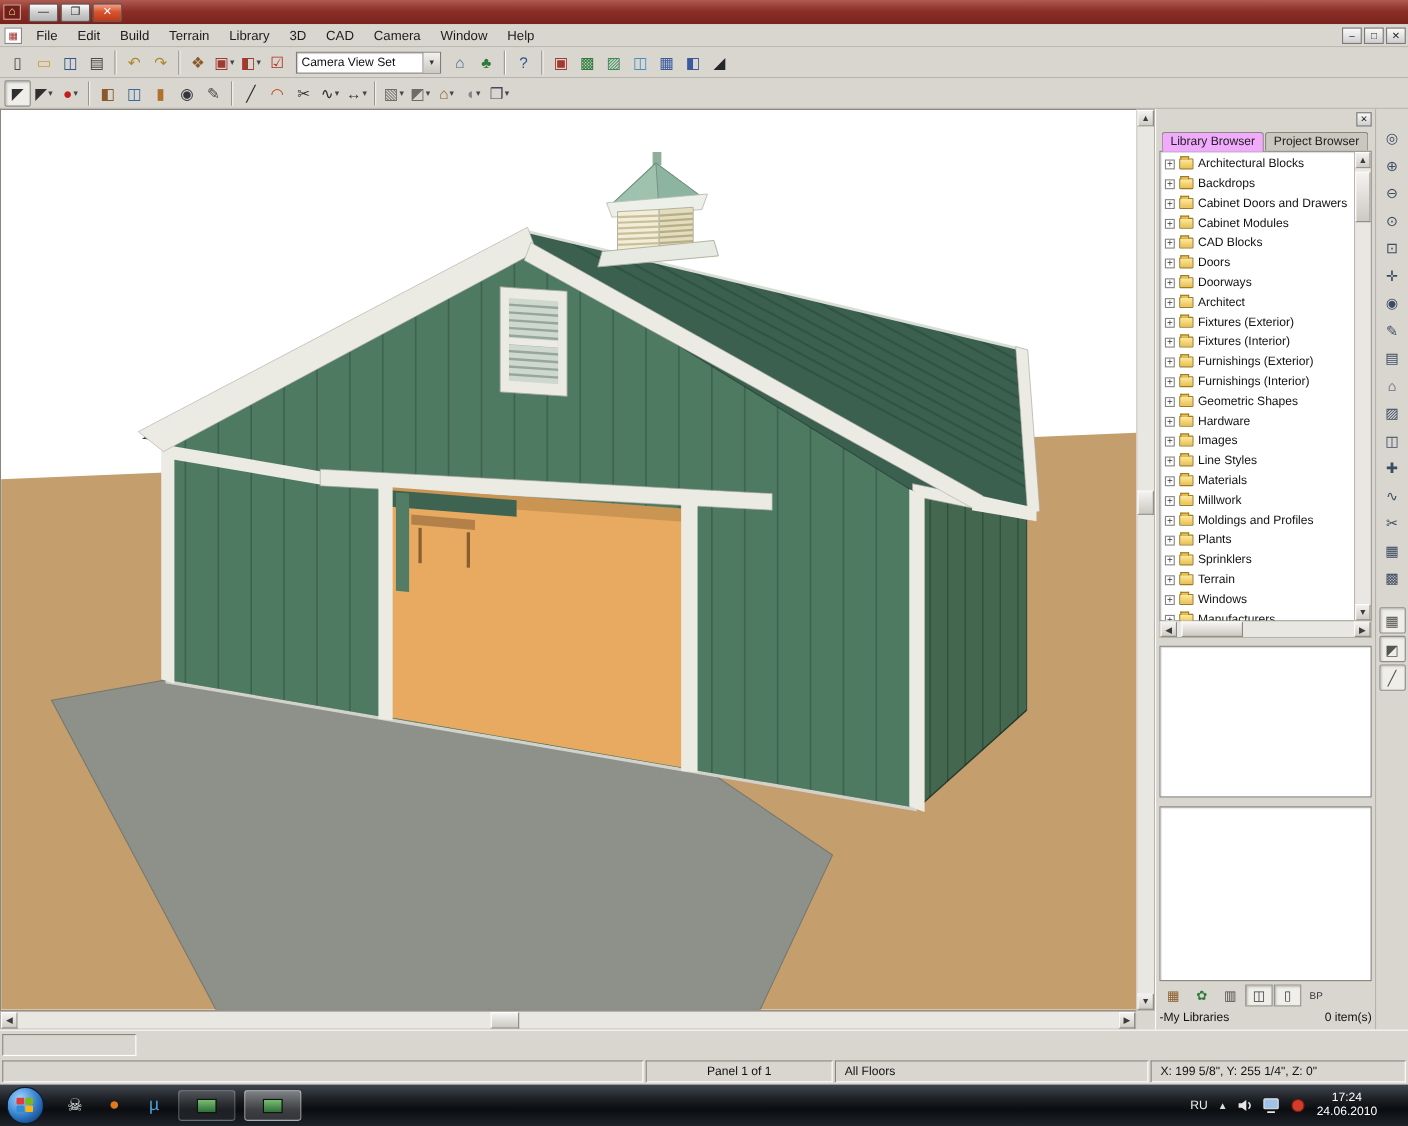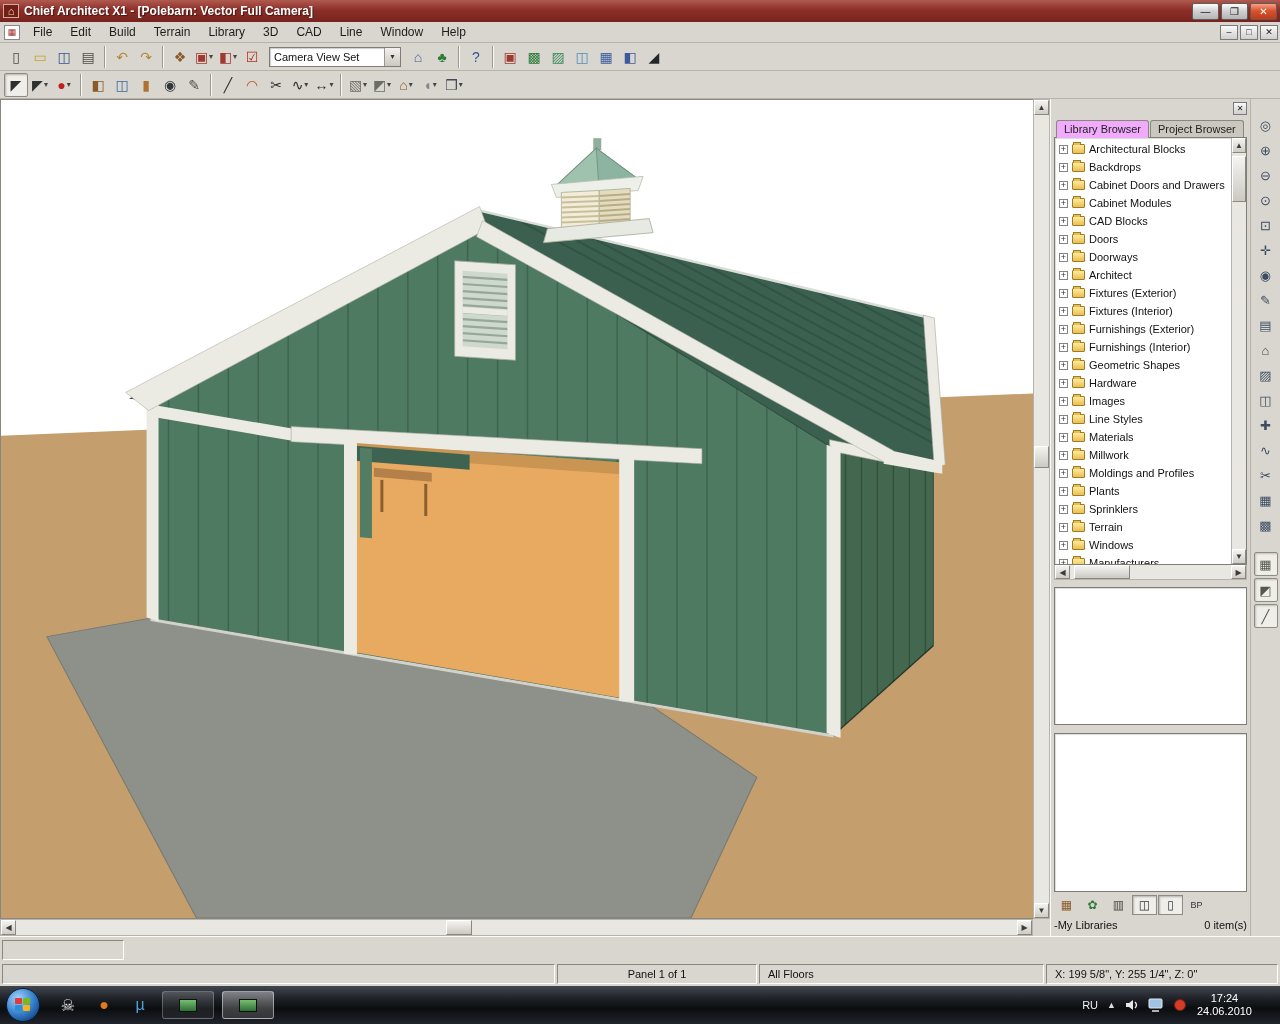--- a/index.html
+++ b/index.html
@@ -131,37 +131,36 @@
   .tray .chev { font-size:9px; color:#ddd; }
   .clock { text-align:center; color:#fff; font-size:11px; line-height:13px; margin-left:10px; margin-right:22px; }
 </style>
 </head>
 <body>
 
 <div id="app">
 
   <div class="titlebar">
     <span class="appicon">⌂</span>
-    <span class="ttext">Chief Architect X1 - [Polebarn: Vector Full Camera]</span>
     <span class="tbtn">—</span>
     <span class="tbtn">❐</span>
     <span class="tbtn close">✕</span>
   </div>
 
   <div class="menubar">
     <span class="mdiicon">▦</span>
     <span id="menubar-items" style="display:flex;">
         <span class="menu-item">File</span>
         <span class="menu-item">Edit</span>
         <span class="menu-item">Build</span>
         <span class="menu-item">Terrain</span>
         <span class="menu-item">Library</span>
         <span class="menu-item">3D</span>
         <span class="menu-item">CAD</span>
-        <span class="menu-item">Line</span>
+        <span class="menu-item">Camera</span>
         <span class="menu-item">Window</span>
         <span class="menu-item">Help</span>
       </span>
     <span class="spacer"></span>
     <span class="mdibtn">–</span>
     <span class="mdibtn">□</span>
     <span class="mdibtn">✕</span>
   </div>
 
   <div class="toolbar" id="toolbar-main">
@@ -667,21 +666,21 @@
         <span class="rbtn low">╱</span>
       </div>
   </div>
 
   <div class="msgstrip">
     <div class="msgbox"></div>
   </div>
 
   <div class="statusbar">
     <div class="scell grow"></div>
-    <div class="scell" style="width:200px;justify-content:center;">Panel 1 of 1</div>
+    <div class="scell" style="width:170px;justify-content:center;">Panel 1 of 1</div>
     <div class="scell" style="width:285px;">All Floors</div>
     <div class="scell" style="width:232px;">X: 199 5/8", Y: 255 1/4", Z: 0"</div>
   </div>
 
   <div class="taskbar">
     <div class="orb">
       <div class="flag">
         <span style="background:#e3393b"></span>
           <span style="background:#7db718"></span>
         <span style="background:#2f8cd8"></span>

